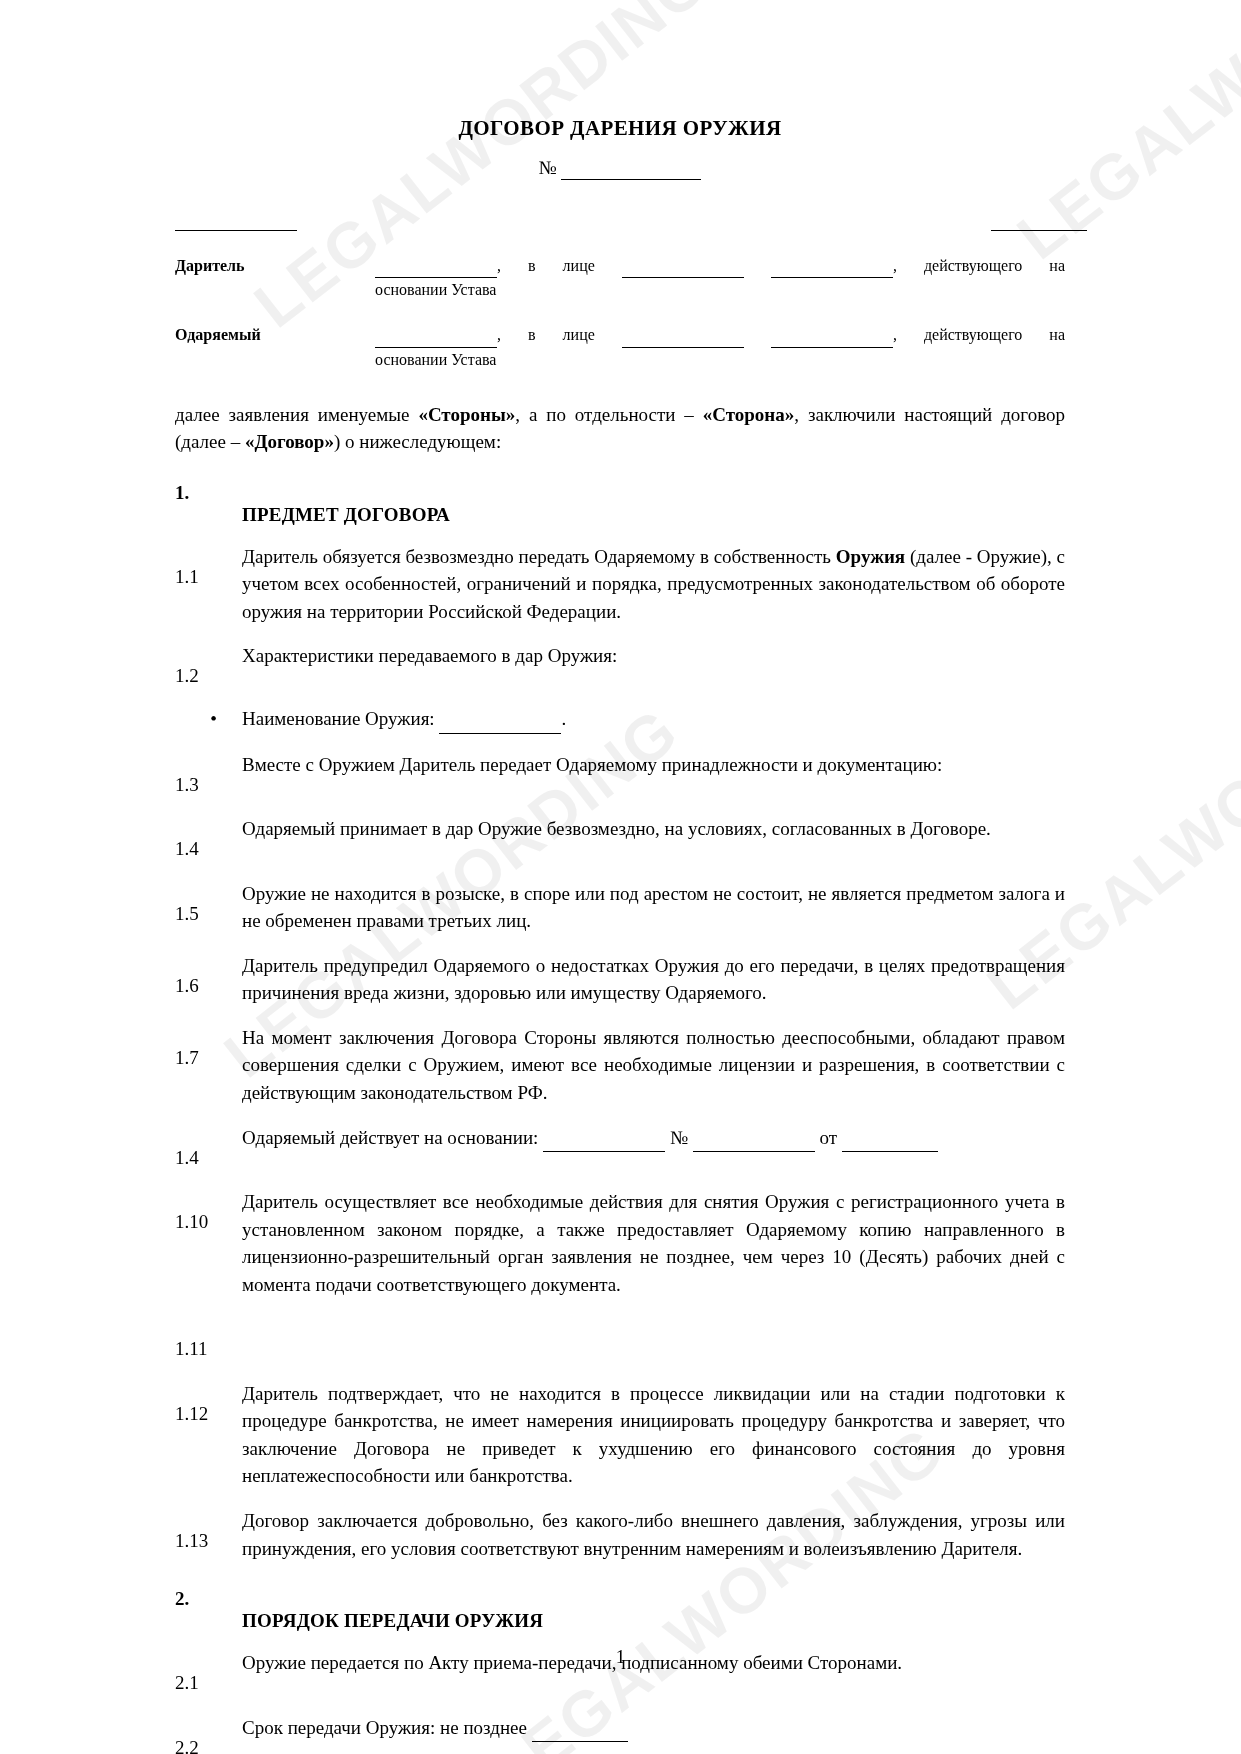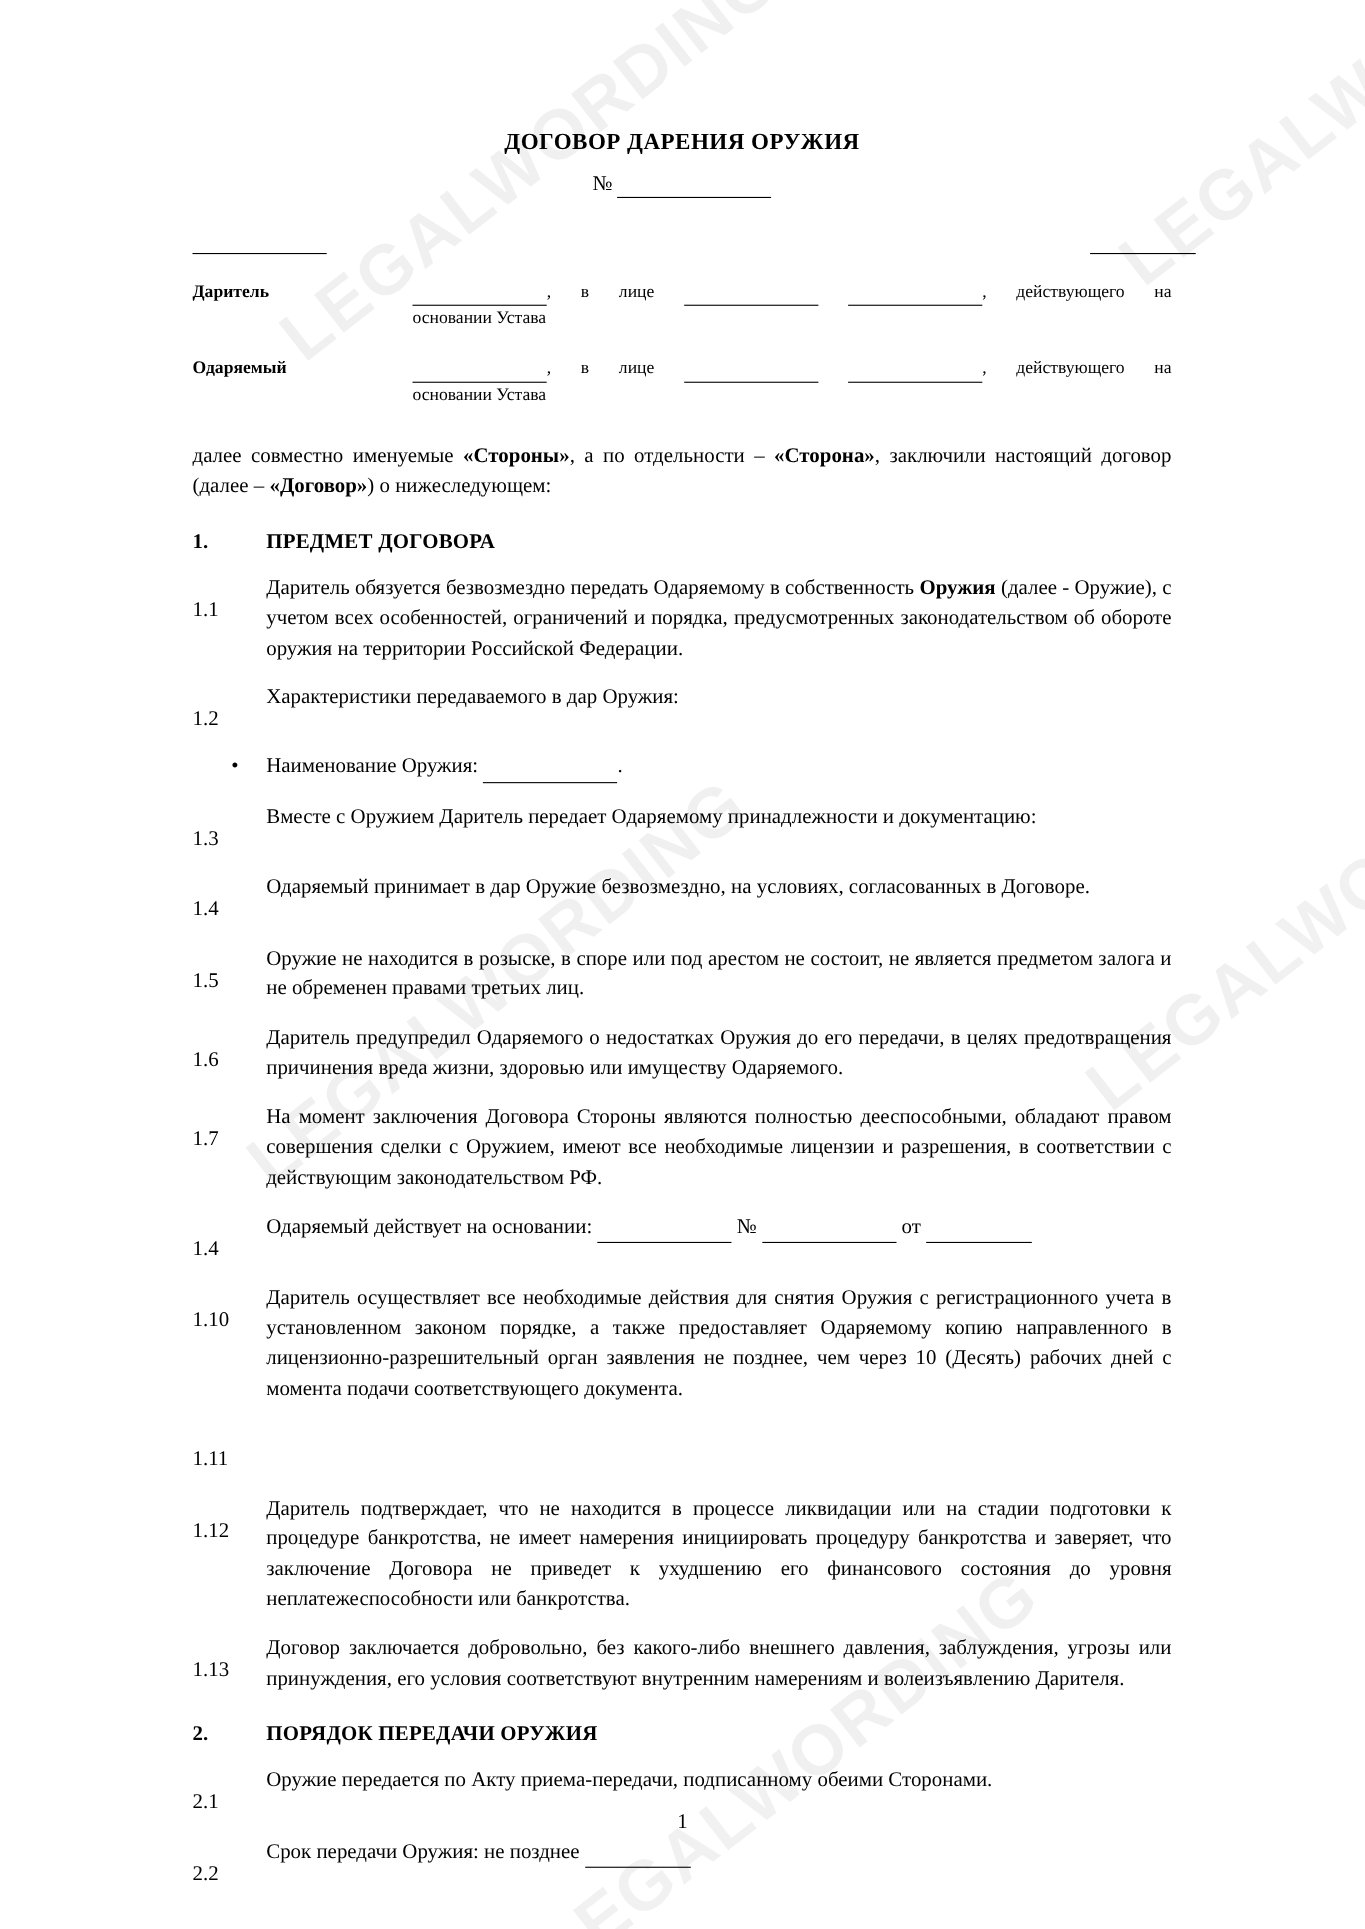--- a/index.html
+++ b/index.html
@@ -95,21 +95,21 @@
   }
   .intro { margin-top: 30px; text-align: justify; }
 
   .sec {
     display: flex;
     margin-top: 26px;
     font-size: 19px;
     font-weight: bold;
   }
   .sec .n { width: 67px; flex: 0 0 67px; }
-  .sec .t { flex: 1; letter-spacing: 0.2px; }
+  .sec .t { flex: 1; letter-spacing: 0.2px; margin-top: 22px; }
 
   .clause {
     display: flex;
     margin-top: 17px;
     font-size: 19px;
     line-height: 1.45;
   }
   .clause .n { width: 67px; flex: 0 0 67px; margin-top: 20px; }
   .clause .t { flex: 1; text-align: justify; }
   .clause .t.nojust { text-align: left; }
@@ -171,21 +171,21 @@
       <div class="role">Одаряемый</div>
       <div class="body">
         <span class="ul ul-m">&nbsp;</span><span>, в лице</span>
         <span class="ul ul-m">&nbsp;</span>
         <span class="ul ul-m">&nbsp;</span><span>, действующего на</span>
         <div class="lastline">основании Устава</div>
       </div>
     </div>
 
     <div class="para intro">
-      <span>далее совместно именуемые </span><b>«Стороны»</b><span>, а по отдельности – </span><b>«Сторона»</b><span>, заключили настоящий договор (далее – </span><b>«Договор»</b><span>) о нижеследующем:</span>
+      <span>далее заявления именуемые </span><b>«Стороны»</b><span>, а по отдельности – </span><b>«Сторона»</b><span>, заключили настоящий договор (далее – </span><b>«Договор»</b><span>) о нижеследующем:</span>
     </div>
 
     <div class="sec">
       <div class="n">1.</div>
       <div class="t">ПРЕДМЕТ ДОГОВОРА</div>
     </div>
 
     <div class="clause">
       <div class="n">1.1</div>
       <div class="t"><span>Даритель обязуется безвозмездно передать Одаряемому в собственность </span><b>Оружия</b><span> (далее - Оружие), с учетом всех особенностей, ограничений и порядка, предусмотренных законодательством об обороте оружия на территории Российской Федерации.</span></div>

